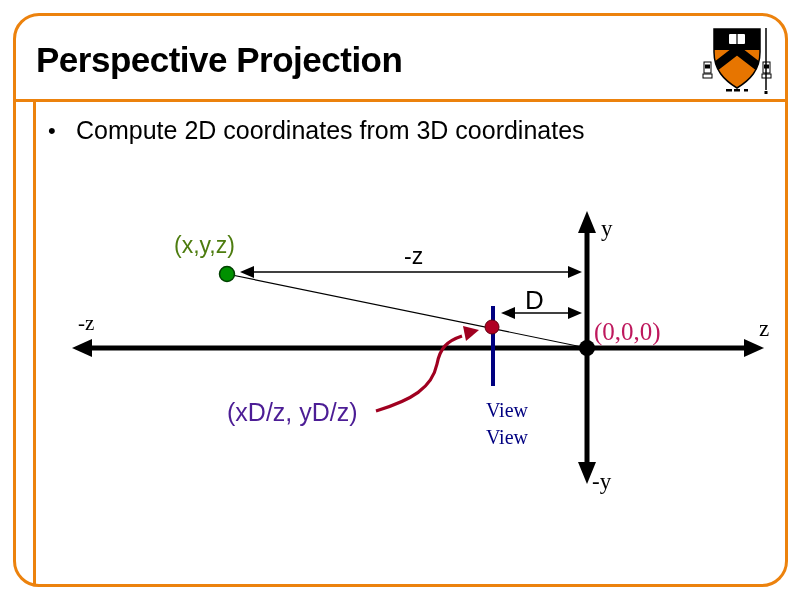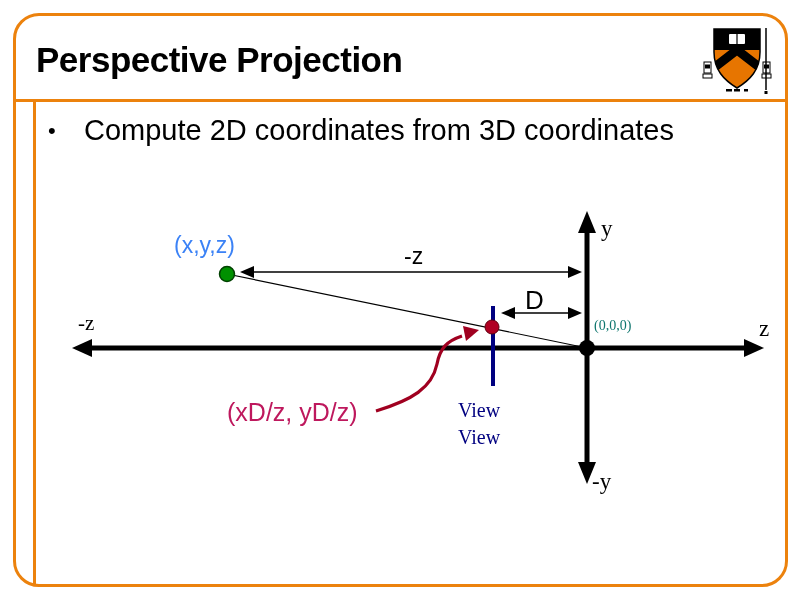--- a/index.html
+++ b/index.html
@@ -26,36 +26,36 @@
   .page-title {
     position:absolute; left:36px; top:40px;
     font-size:35px; font-weight:bold; color:#000; letter-spacing:-0.5px;
     white-space:nowrap;
   }
 
   .bullet-item { position:absolute; left:48px; top:112px; }
   .bullet-marker {
     position:absolute; left:0; top:8px; font-size:22px; color:#000; line-height:1;
   }
-  .bullet-text { margin-left:36px; font-size:29px; color:#000; line-height:37px; }
+  .bullet-text { margin-left:28px; font-size:25px; color:#000; line-height:37px; }
   .bullet-line { white-space:nowrap; }
 
   
   .dlabel { position:absolute; white-space:nowrap; z-index:2; }
-  .lbl-point3d       { left:174px; top:232px; font-size:23px; color:#3b82f6; }
+  .lbl-point3d       { left:174px; top:232px; font-size:23px; color:#4d7c0f; }
   .lbl-neg-z-measure { left:404px; top:243px; font-size:23px; color:#000; }
   .lbl-d             { left:525px; top:285px; font-size:26px; color:#000; }
-  .lbl-origin        { left:594px; top:318px; font-size:14px; color:#0f766e; }
+  .lbl-origin        { left:594px; top:318px; font-size:25px; color:#be185d; }
   .lbl-y             { left:601px; top:216px; font-size:23px; color:#000; }
   .lbl-neg-y         { left:592px; top:469px; font-size:23px; color:#000; }
   .lbl-z             { left:759px; top:316px; font-size:23px; color:#000; }
   .lbl-neg-z-axis    { left:78px;  top:311px; font-size:21px; color:#000; }
-  .lbl-projected     { left:227px; top:398px; font-size:25px; color:#be185d; }
+  .lbl-projected     { left:227px; top:398px; font-size:25px; color:#4c1d95; }
   .lbl-view-plane    { left:458px; top:397px; width:70px; font-size:20px; color:#000080;
-                       text-align:left; line-height:27px; }
+                       text-align:right; line-height:27px; }
 
   svg.diagram { position:absolute; left:0; top:0; z-index:1; }
   svg.logo    { position:absolute; left:702px; top:24px; z-index:3; }
 </style>
 </head>
 <body>
 
 <div class="slide">
 
   <div class="outer-border"></div>

